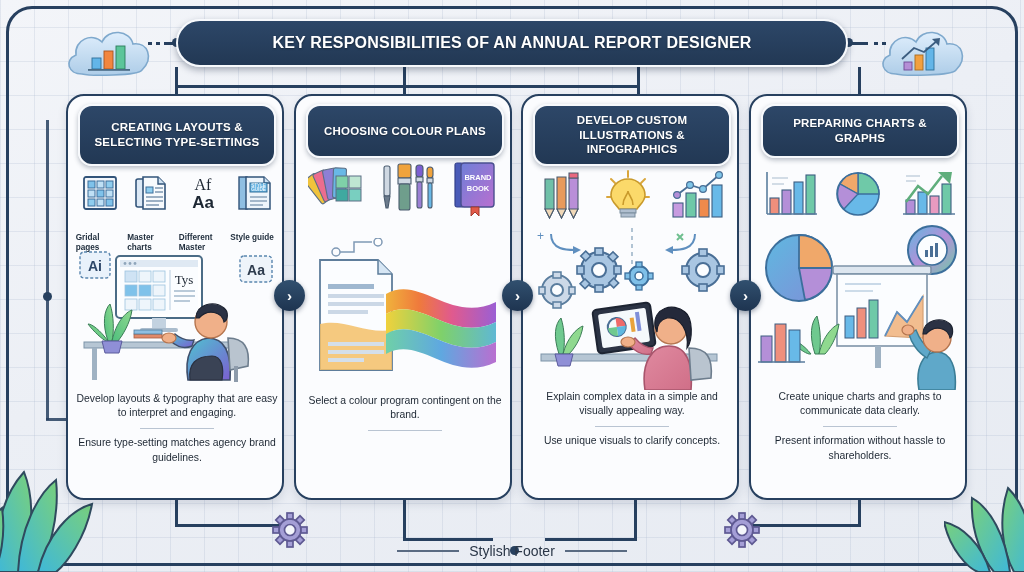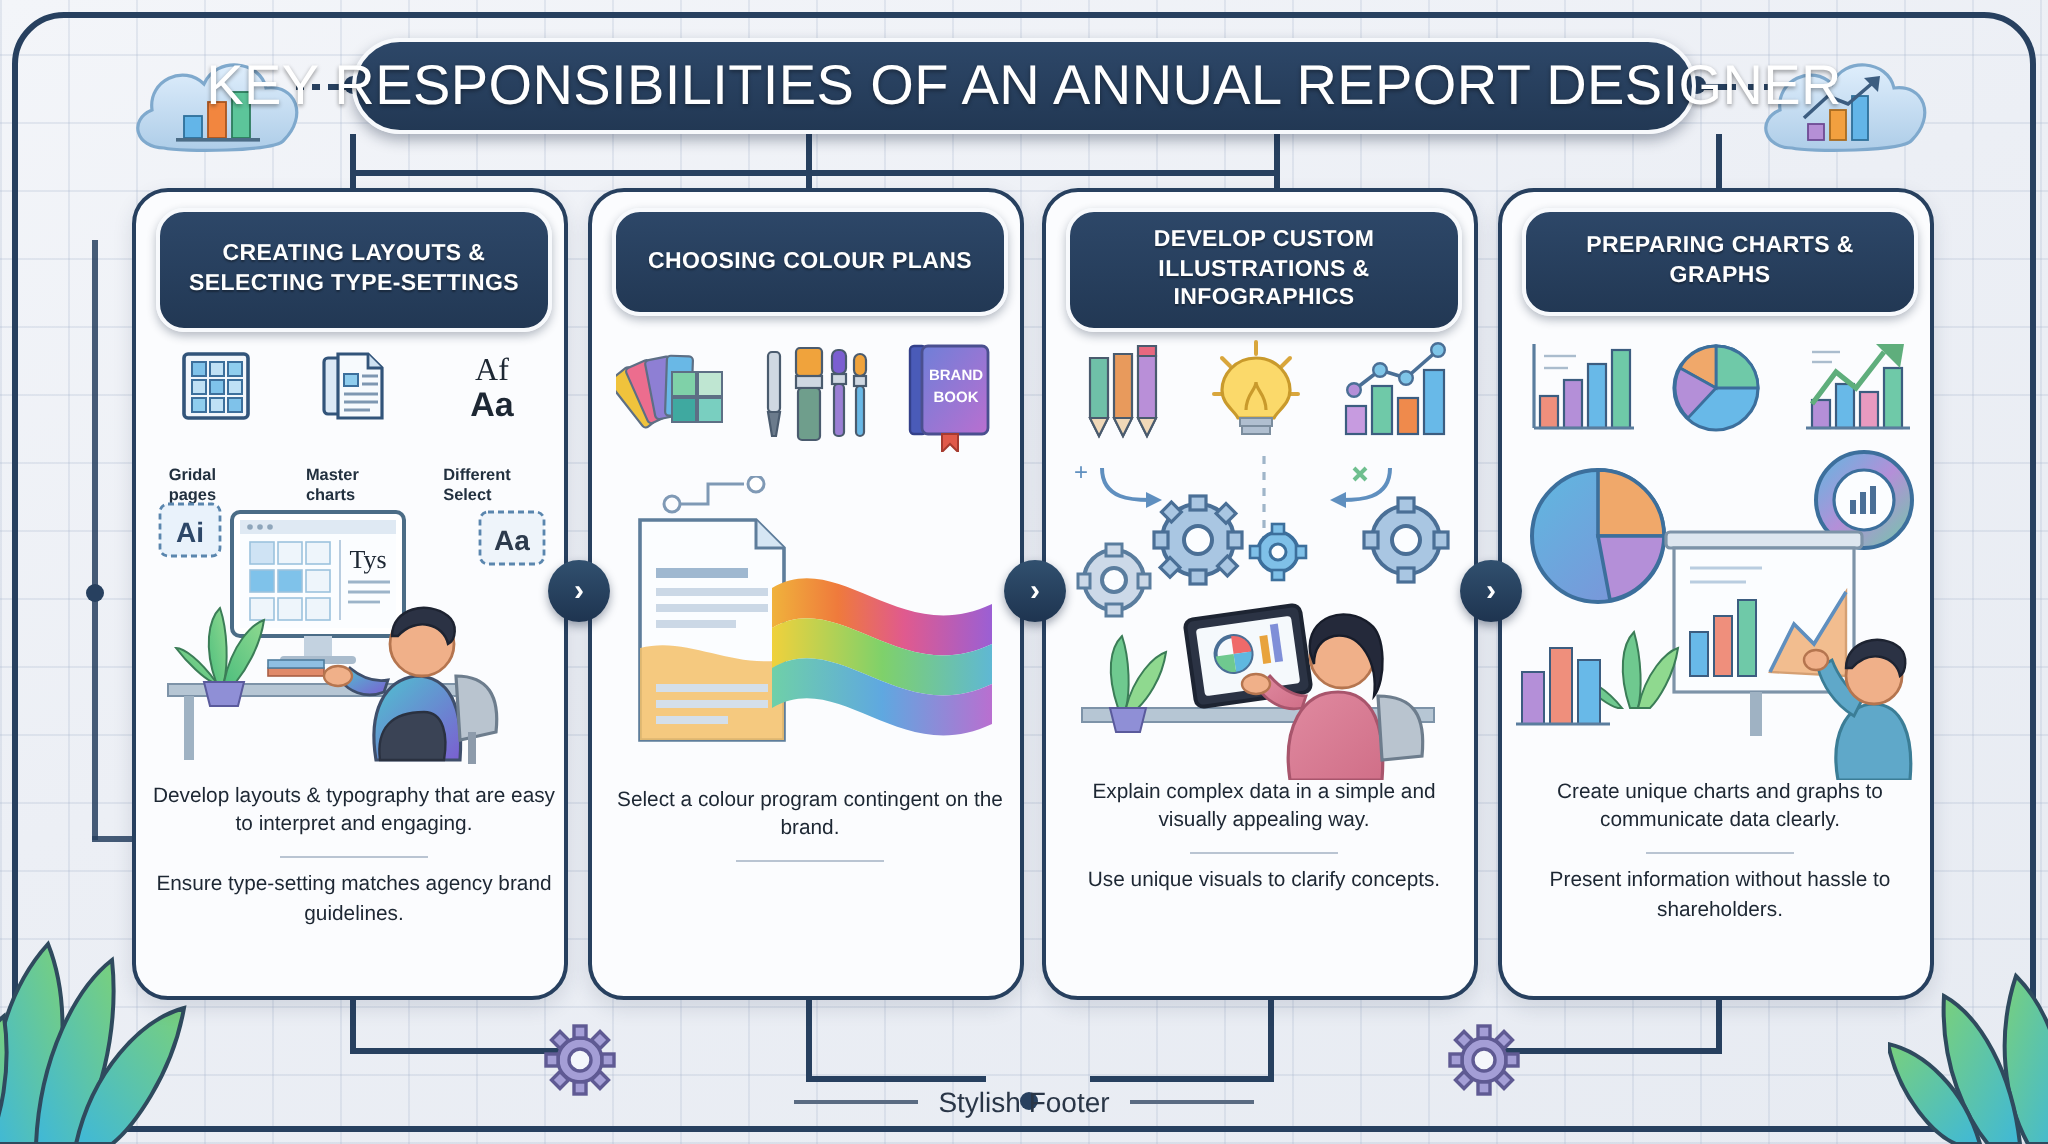--- a/index.html
+++ b/index.html
@@ -29,21 +29,21 @@
   
   .title-pill {
     position:absolute; left:176px; top:19px; width:672px; height:48px;
     background:linear-gradient(180deg,#2d4768 0%,#223854 100%);
     border-radius:24px;
     border:2px solid #f7f9fc;
     box-shadow:0 3px 7px rgba(20,35,60,.35);
     display:flex; align-items:center; justify-content:center;
   }
   .title-pill span {
-    color:#ffffff; font-size:28px; font-weight:normal; letter-spacing:.2px;
+    color:#ffffff; font-size:16px; font-weight:bold; letter-spacing:.2px;
     text-shadow:0 1px 2px rgba(0,0,0,.4);
     white-space:nowrap;
   }
 
   
   .conn { position:absolute; background:#27405f; }
   .dot { position:absolute; width:9px; height:9px; border-radius:50%; background:#27405f; }
 
   
   .cloud { position:absolute; }
@@ -279,23 +279,41 @@
         <div class="cap">Master charts</div>
       </div>
 
       <div class="icon-item">
         <div class="glyph">
           <svg width="40" height="38" viewBox="0 0 40 38">
             <text x="20" y="16" font-family="'Liberation Serif',serif" font-size="16" fill="#1d2733" text-anchor="middle">Af</text>
             <text x="20" y="34" font-family="'Liberation Sans',sans-serif" font-size="17" font-weight="bold" fill="#1d2733" text-anchor="middle">Aa</text>
           </svg>
         </div>
-        <div class="cap">Different Select</div>
-      </div>
-
+        <div class="cap">Different Master</div>
+      </div>
+
+      <div class="icon-item">
+        <div class="glyph">
+          <svg width="34" height="38" viewBox="0 0 34 38">
+            <rect x="2" y="3" width="8" height="32" fill="#8fbfe2" stroke="#32547a" stroke-width="1.4"></rect>
+            <path d="M9 3 h18 l6 6 v26 h-24 Z" fill="#eef5fb" stroke="#32547a" stroke-width="1.5"></path>
+            <path d="M27 3 v6 h6" fill="#cfe2f2" stroke="#32547a" stroke-width="1.3"></path>
+            <rect x="13" y="9" width="17" height="9" fill="#6fb8e4" stroke="#2e6f9a" stroke-width="1"></rect>
+            <text x="21.5" y="13.2" font-size="4.6" fill="#fff" text-anchor="middle" font-family="'Liberation Sans',sans-serif">STYLE</text>
+            <text x="21.5" y="17.4" font-size="4.6" fill="#fff" text-anchor="middle" font-family="'Liberation Sans',sans-serif">GUIDE</text>
+            <g stroke="#8aa2ba" stroke-width="1.4">
+              <line x1="13" y1="23" x2="30" y2="23"></line>
+                <line x1="13" y1="27" x2="30" y2="27"></line>
+                <line x1="13" y1="31" x2="26" y2="31"></line>
+            </g>
+          </svg>
+        </div>
+        <div class="cap">Style guide</div>
+      </div>
     </div>
 
     <div class="illus tall">
       <svg width="210" height="144" viewBox="0 0 210 144">
         <defs>
           <linearGradient id="shirt1" x1="0" y1="0" x2="1" y2="1">
             <stop offset="0" stop-color="#4fc3d0"></stop>
               <stop offset="1" stop-color="#7b5fd1"></stop>
           </linearGradient>
           <linearGradient id="plantg" x1="0" y1="1" x2="1" y2="0">
@@ -369,21 +387,21 @@
       <div class="divider"></div>
       <div>Ensure type-setting matches agency brand guidelines.</div>
     </div>
   </div>
 
   <div class="card c2">
     <div class="card-head">
       <span>CHOOSING COLOUR PLANS</span>
     </div>
 
-    <div class="icon-row" style="top:70px;height:72px;">
+    <div class="icon-row" style="top:60px;height:72px;">
       <div class="icon-item" style="width:62px;">
         <div class="glyph" style="height:62px;">
           <svg width="58" height="58" viewBox="0 0 58 58">
             <g stroke="#5d6f85" stroke-width="1.1">
               <rect x="4" y="16" width="13" height="30" rx="2" fill="#f0c33c" transform="rotate(-38 10 31)"></rect>
               <rect x="10" y="13" width="13" height="30" rx="2" fill="#ec6d8e" transform="rotate(-24 16 28)"></rect>
               <rect x="17" y="11" width="13" height="30" rx="2" fill="#8e7fd4" transform="rotate(-11 23 26)"></rect>
               <rect x="25" y="10" width="13" height="30" rx="2" fill="#69b8e6" transform="rotate(2 31 25)"></rect>
             </g>
             <g stroke="#5d6f85" stroke-width="1">

